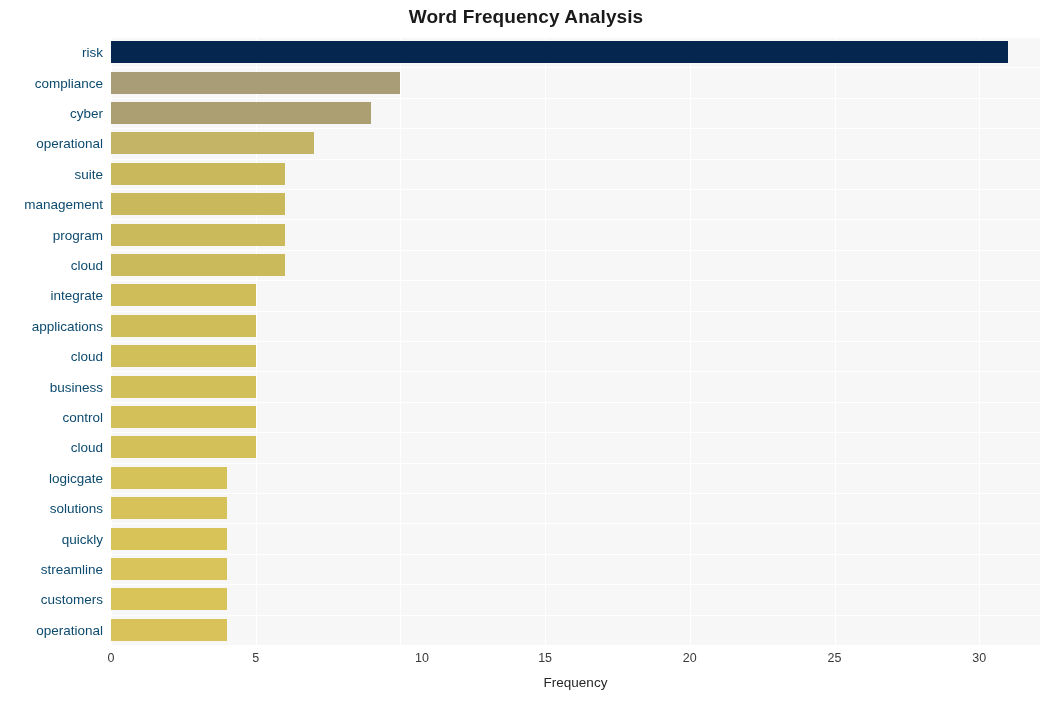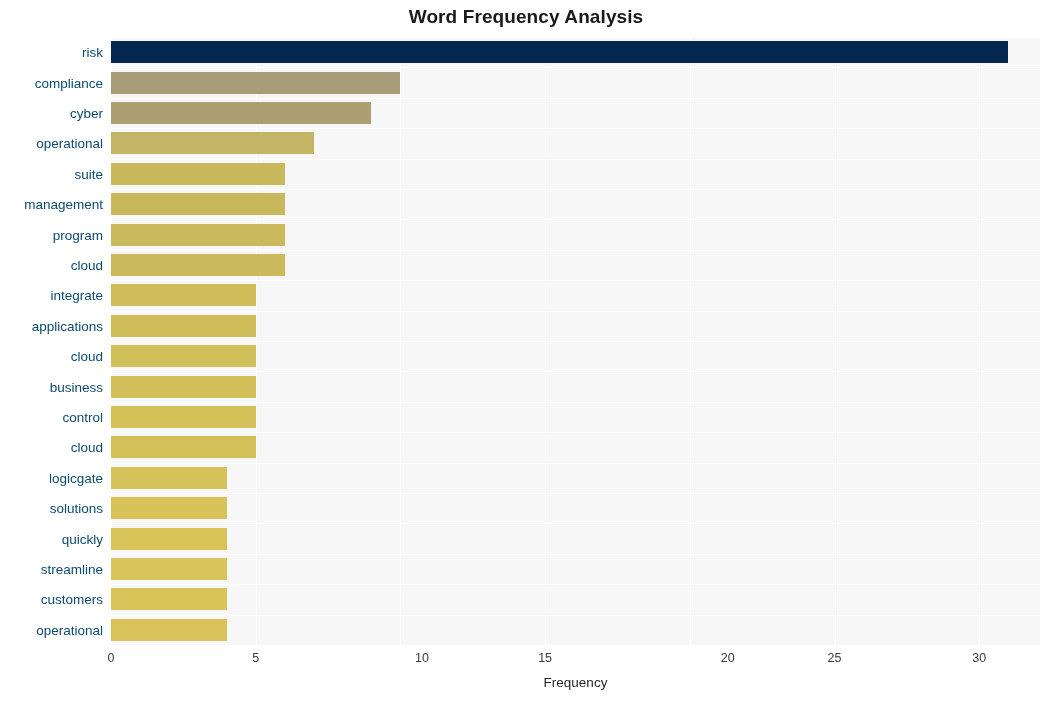--- a/index.html
+++ b/index.html
@@ -239,20 +239,20 @@
       <div class="ytick-label" style="top: 538.6px;">quickly</div>
       <div class="ytick-label" style="top: 569px;">streamline</div>
       <div class="ytick-label" style="top: 599.4px;">customers</div>
       <div class="ytick-label" style="top: 629.8px;">operational</div>
     </div>
   <div id="x-axis-labels">
       <div class="xtick-label" style="left: 111px;">0</div>
       <div class="xtick-label" style="left: 255.704px;">5</div>
       <div class="xtick-label" style="left: 422px;">10</div>
       <div class="xtick-label" style="left: 545.112px;">15</div>
-      <div class="xtick-label" style="left: 689.816px; margin-left: 38px;">20</div>
+      <div class="xtick-label" style="left: 689.816px;">20</div>
       <div class="xtick-label" style="left: 834.52px;">25</div>
       <div class="xtick-label" style="left: 979.224px;">30</div>
     </div>
 
   <div id="x-axis-title">Frequency</div>
 
 </div>
 
 </body></html>

